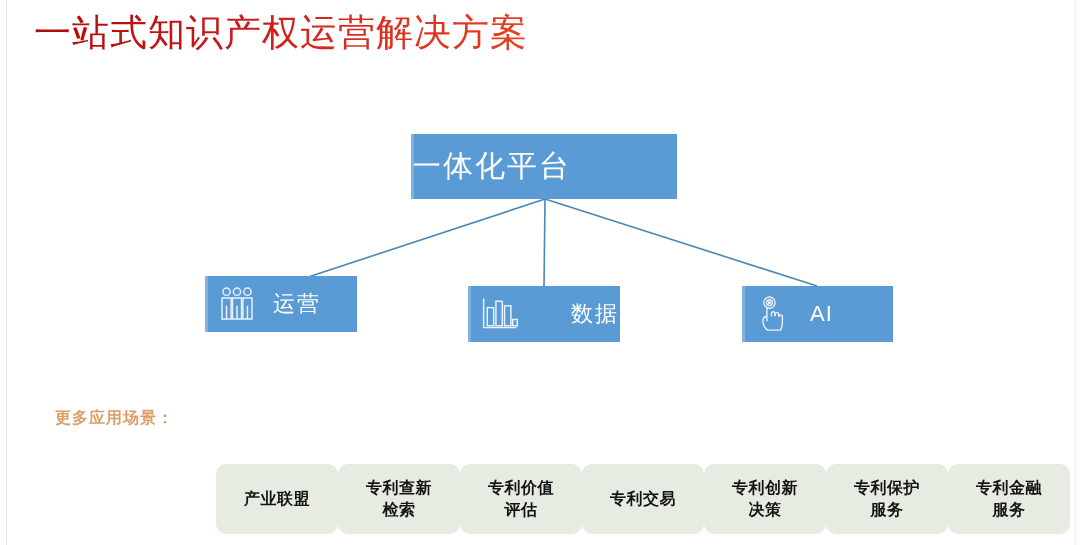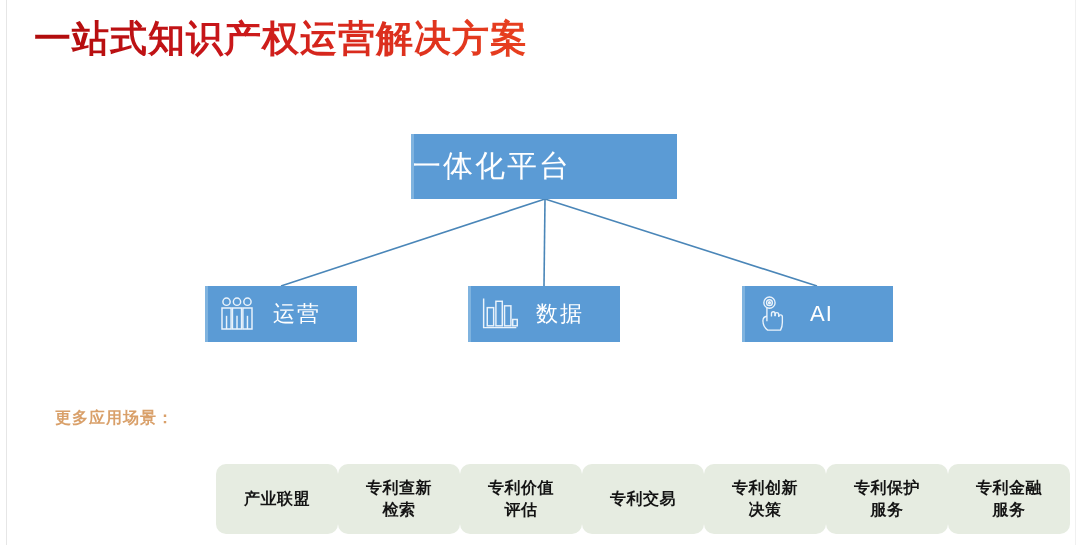--- a/index.html
+++ b/index.html
@@ -33,23 +33,23 @@
     top: 0;
     width: 1px;
     height: 545px;
     background: #f0f0f0;
   }
 
   
   .title {
     position: absolute;
     left: 34px;
-    top: 16px;
+    top: 10px;
     font-size: 37px;
-    font-weight: bold;
+    font-weight: normal;
     letter-spacing: 1px;
     line-height: 46px;
     white-space: nowrap;
     background: linear-gradient(95deg, #b00b0b 0%, #c8161a 38%, #d8291d 62%, #e8401f 100%);
     -webkit-background-clip: text;
     background-clip: text;
     color: transparent;
     -webkit-text-fill-color: transparent;
   }
 
@@ -97,22 +97,22 @@
   #node-platform .node-label {
     font-size: 30px;
     letter-spacing: 2px;
     font-weight: normal;
   }
 
   .node-child {
     height: 56px;
     justify-content: flex-start;
   }
-  #node-ops   { left: 205px; top: 286px; width: 152px; }
-  #node-data  { left: 468px; top: 286px; width: 152px; }
+  #node-ops   { left: 205px; top: 276px; width: 152px; }
+  #node-data  { left: 468px; top: 286px; width: 152px; gap: 35px; }
   #node-ai    { left: 742px; top: 286px; width: 151px; }
 
   .node-child .node-icon {
     flex: 0 0 auto;
     width: 44px;
     height: 42px;
     margin-left: 10px;
     display: flex;
     align-items: center;
     justify-content: center;

